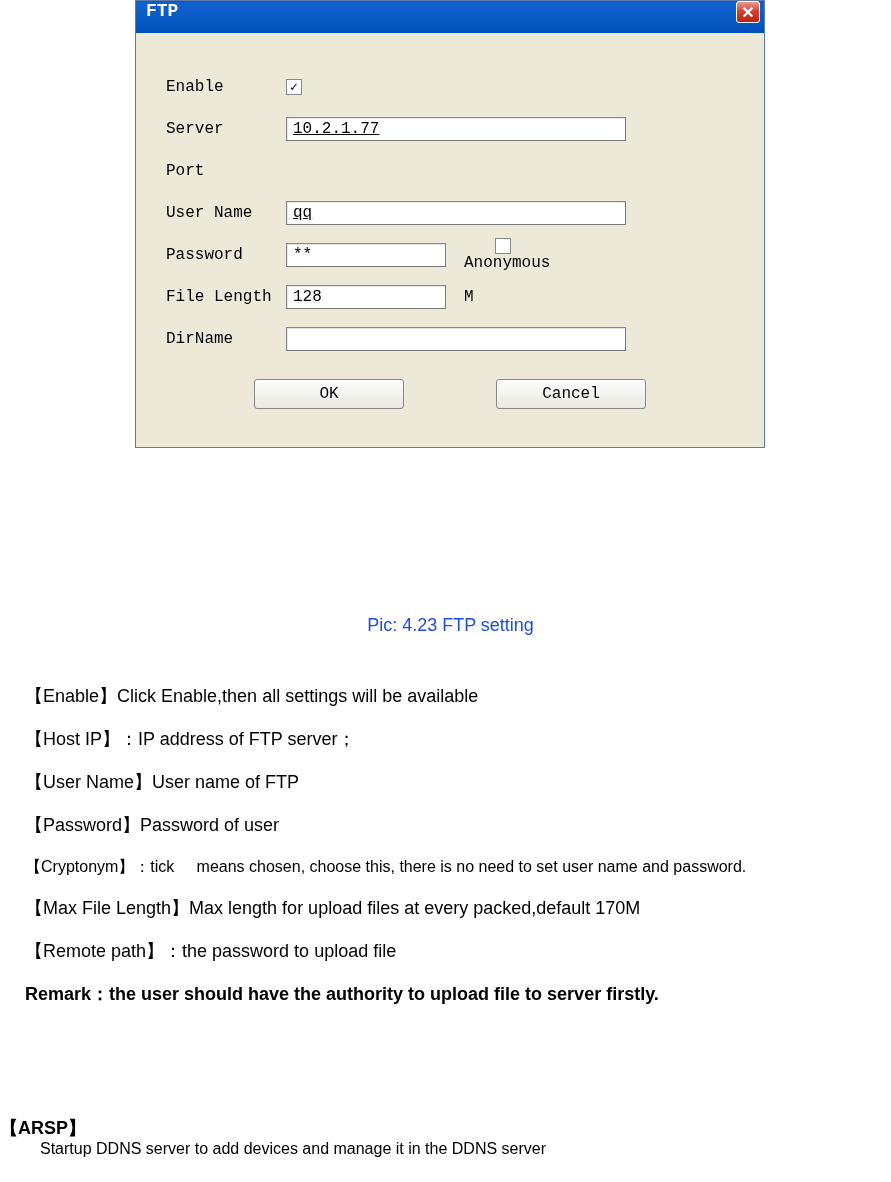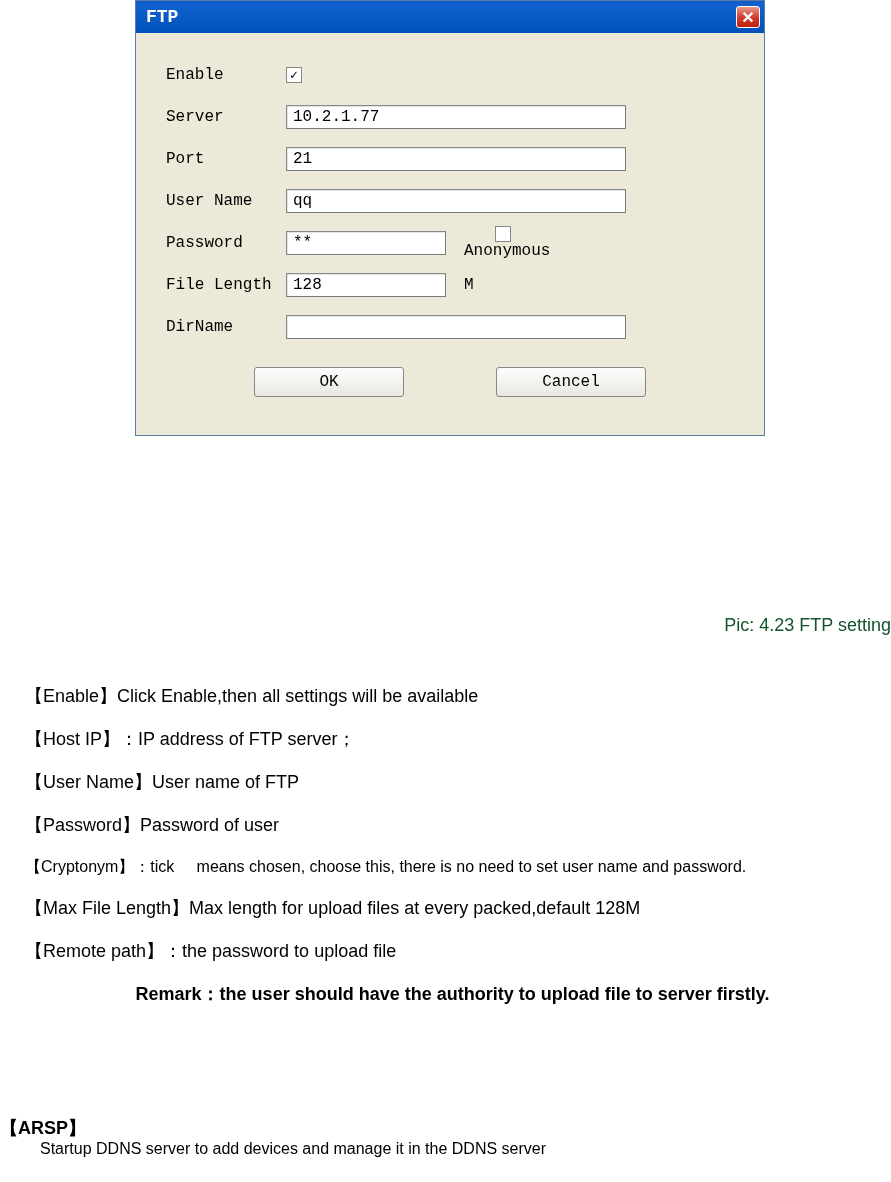--- a/index.html
+++ b/index.html
@@ -15,21 +15,21 @@
       left: 135px;
       top: 0;
       width: 630px;
       border: 1px solid #5a7aa8;
       background: #ece9d8;
     }
     .titlebar {
       height: 32px;
       background: linear-gradient(to bottom, #0a5bc4 0%, #1060d0 10%, #0a5bc4 50%, #0050b8 100%);
       display: flex;
-      align-items: center;
+      align-items: flex-start;
       justify-content: space-between;
       padding: 0 4px 0 10px;
     }
     .titlebar-title {
       color: #fff;
       font-family: "Courier New", monospace;
       font-size: 18px;
       font-weight: bold;
     }
     .close-btn {
@@ -40,21 +40,21 @@
       border-radius: 3px;
       color: #fff;
       font-weight: bold;
       font-size: 16px;
       display: flex;
       align-items: center;
       justify-content: center;
       cursor: pointer;
     }
     .form-body {
-      padding: 28px 30px 10px 30px;
+      padding: 40px 30px 10px 30px;
       font-family: "Courier New", monospace;
       font-size: 16px;
       color: #000;
     }
     .form-row {
       display: flex;
       align-items: center;
       margin-bottom: 14px;
       height: 28px;
     }
@@ -77,21 +77,21 @@
       border: 1px solid #7a7a7a;
       border-top-color: #888;
       border-left-color: #888;
       background: #fff;
       height: 24px;
       padding: 2px 6px;
       font-family: "Courier New", monospace;
       font-size: 16px;
       box-shadow: inset 1px 1px 0 rgba(0,0,0,0.1);
     }
-    .input-full { width: 340px; }
+    .input-full { width: 340px; text-decoration: underline; }
     .input-small { width: 160px; }
     .unit-label {
       margin-left: 18px;
     }
     .anon-group {
       display: flex;
       align-items: center;
       margin-left: 18px;
       flex-direction: column;
     }
@@ -110,43 +110,42 @@
       border-radius: 3px;
       font-family: "Courier New", monospace;
       font-size: 16px;
       cursor: pointer;
     }
     .caption {
       position: absolute;
       top: 615px;
       left: 0;
       width: 891px;
-      text-align: right;
-      font-size: 18px;
-      color: #14532d;
+      text-align: center;
+      font-size: 18px;
+      color: #1d4ed8;
       padding-left: 10px;
     }
     .desc-block {
       position: absolute;
       top: 683px;
       left: 25px;
       width: 855px;
       font-size: 18px;
       color: #000;
       line-height: 1.5;
     }
     .desc-line {
       margin-bottom: 16px;
     }
     .desc-line.smaller {
       font-size: 16px;
     }
     .remark-line {
       font-weight: bold;
-      text-align: center;
     }
     .arsp-heading {
       position: absolute;
       top: 1095px;
       left: 0;
       font-size: 18px;
       font-weight: bold;
       margin-top: 21px;
     }
     .arsp-text {
@@ -173,21 +172,20 @@
       <span class="checkbox">✓</span>
     </div>
 
     <div class="form-row">
       <span class="form-label">Server</span>
       <input class="text-input input-full" value="10.2.1.77" style="">
     </div>
 
     <div class="form-row">
       <span class="form-label">Port</span>
-      <input class="text-input input-full" value="21" style="">
     </div>
 
     <div class="form-row">
       <span class="form-label">User Name</span>
       <input class="text-input input-full" value="qq" style="">
     </div>
 
     <div class="form-row">
       <span class="form-label">Password</span>
       <input class="text-input input-small" value="**" style="">
@@ -221,21 +219,21 @@
 <div class="desc-block">
   <div class="desc-line">【Enable】Click Enable,then all settings will be available</div>
   <div class="desc-line">【Host IP】：IP address of FTP server；</div>
   <div class="desc-line">【User Name】User name of FTP</div>
   <div class="desc-line">【Password】Password of user</div>
   <div class="desc-line smaller">
     <span>【Cryptonym】：tick</span>
     &nbsp;&nbsp;&nbsp;
     <span>means chosen, choose this, there is no need to set user name and password.</span>
   </div>
-  <div class="desc-line">【Max File Length】Max length for upload files at every packed,default 128M</div>
+  <div class="desc-line">【Max File Length】Max length for upload files at every packed,default 170M</div>
   <div class="desc-line">【Remote path】：the password to upload file</div>
   <div class="remark-line">
     <span>Remark：the user </span><span style="position:relative;">should</span><span> have the authority to upload file to server firstly.</span>
   </div>
 </div>
 
 <div class="arsp-heading">【ARSP】</div>
 <div class="arsp-text">Startup DDNS server to add devices and manage it in the DDNS server</div>
 
 </body></html>

